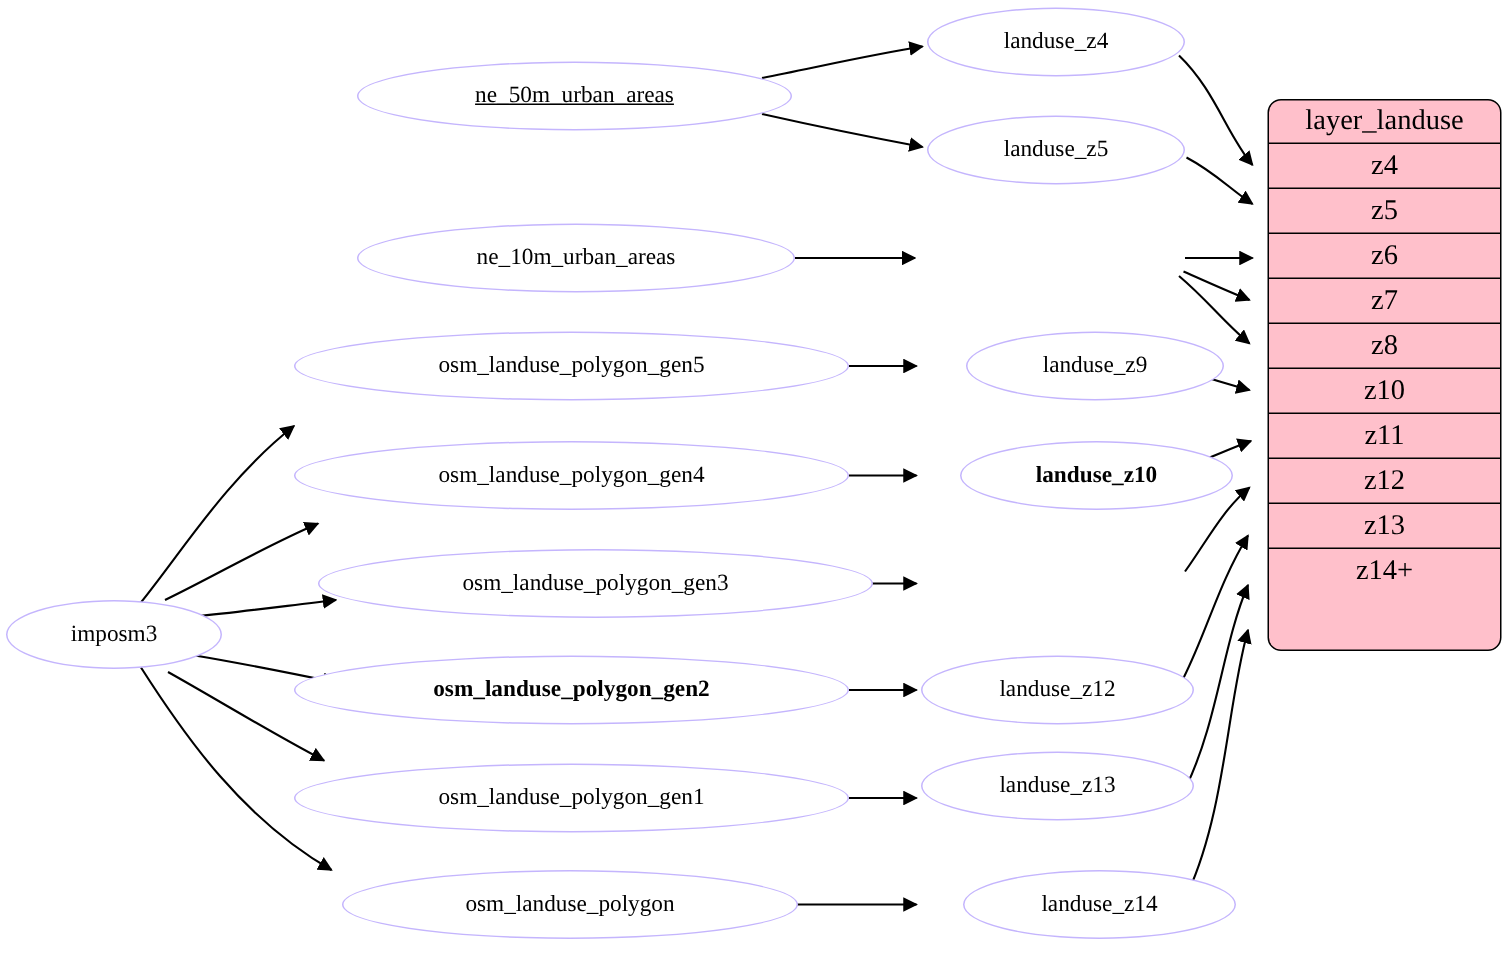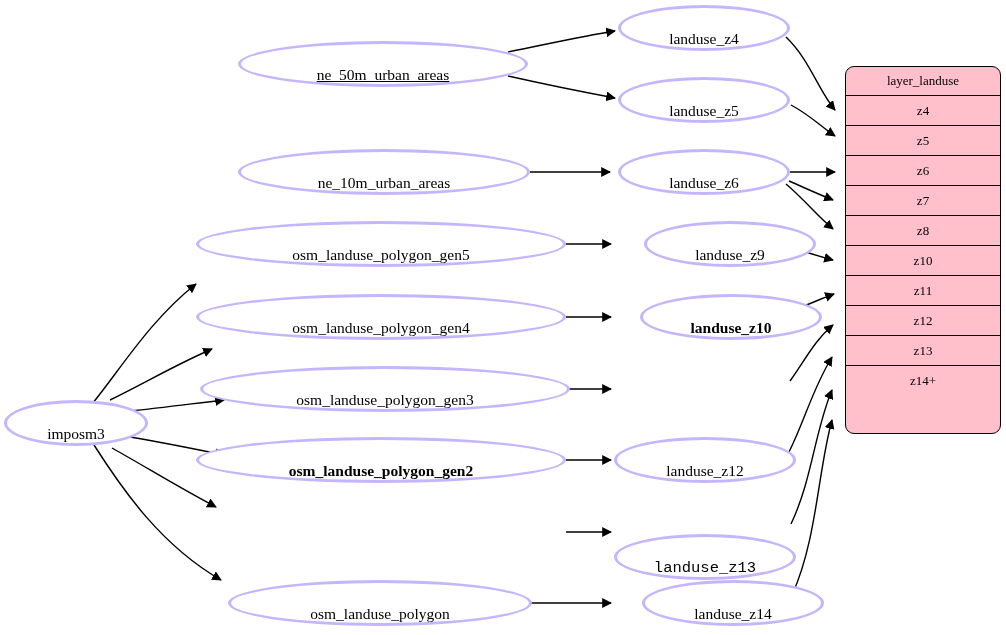--- a/index.html
+++ b/index.html
@@ -19,44 +19,44 @@
     position: absolute;
     left: 0;
     top: 0;
     width: 1006px;
     height: 635px;
     pointer-events: none;
   }
   .node-ellipse {
     position: absolute;
     display: flex;
-    align-items: flex-end;
+    align-items: center;
     justify-content: center;
     box-sizing: border-box;
-    border: 3px solid #c4b5fd;
+    border: 1px solid #c4b5fd;
     border-radius: 50%;
     background: #ffffff;
     color: #000000;
     font-size: 15.5px;
     white-space: nowrap;
   }
   .table-box {
     position: absolute;
     box-sizing: border-box;
     border: 1px solid #000000;
     border-radius: 9px;
     background: #ffc0cb;
     overflow: hidden;
   }
   .table-row {
     box-sizing: border-box;
     display: flex;
     align-items: center;
     justify-content: center;
-    font-size: 13px;
+    font-size: 19px;
     color: #000000;
     border-bottom: 1px solid #000000;
     height: 30px;
   }
   .table-row:last-child {
     border-bottom: none;
   }
   .table-header {
     height: 29px;
   }
@@ -141,59 +141,59 @@
   </div>
 
   <div class="node-ellipse" style="left:196px; top:221px; width:370px; height:46px;">
     <span>osm_landuse_polygon_gen5</span>
   </div>
 
   <div class="node-ellipse" style="left:196px; top:294px; width:370px; height:46px;">
     <span>osm_landuse_polygon_gen4</span>
   </div>
 
-  <div class="node-ellipse" style="left:200px; top:366px; width:370px; height:46px;">
+  <div class="node-ellipse" style="left:212px; top:366px; width:370px; height:46px;">
     <span>osm_landuse_polygon_gen3</span>
   </div>
 
   <div class="node-ellipse" style="left:196px; top:437px; width:370px; height:46px;font-weight:bold;">
     <span>osm_landuse_polygon_gen2</span>
   </div>
 
+  <div class="node-ellipse" style="left:196px; top:509px; width:370px; height:46px;">
+    <span>osm_landuse_polygon_gen1</span>
+  </div>
 
   <div class="node-ellipse" style="left:228px; top:580px; width:304px; height:46px;">
     <span>osm_landuse_polygon</span>
   </div>
 
   <div class="node-ellipse" style="left:618px; top:5px; width:172px; height:46px;">
     <span>landuse_z4</span>
   </div>
 
   <div class="node-ellipse" style="left:618px; top:77px; width:172px; height:46px;">
     <span>landuse_z5</span>
   </div>
 
-  <div class="node-ellipse" style="left:618px; top:149px; width:172px; height:46px;">
-    <span>landuse_z6</span>
-  </div>
 
   <div class="node-ellipse" style="left:644px; top:221px; width:172px; height:46px;">
     <span>landuse_z9</span>
   </div>
 
   <div class="node-ellipse" style="left:640px; top:294px; width:182px; height:46px;font-weight:bold;">
     <span>landuse_z10</span>
   </div>
 
 
   <div class="node-ellipse" style="left:614px; top:437px; width:182px; height:46px;">
     <span>landuse_z12</span>
   </div>
 
-  <div class="node-ellipse" style="left:614px; top:534px; width:182px; height:46px;font-family:Liberation Mono, monospace;">
+  <div class="node-ellipse" style="left:614px; top:501px; width:182px; height:46px;">
     <span>landuse_z13</span>
   </div>
 
   <div class="node-ellipse" style="left:642px; top:580px; width:182px; height:46px;">
     <span>landuse_z14</span>
   </div>
 
   <div class="table-box" style="left:845px; top:66px; width:156px; height:368px;">
     <div class="table-row table-header">layer_landuse</div>
     <div class="table-row">z4</div>

